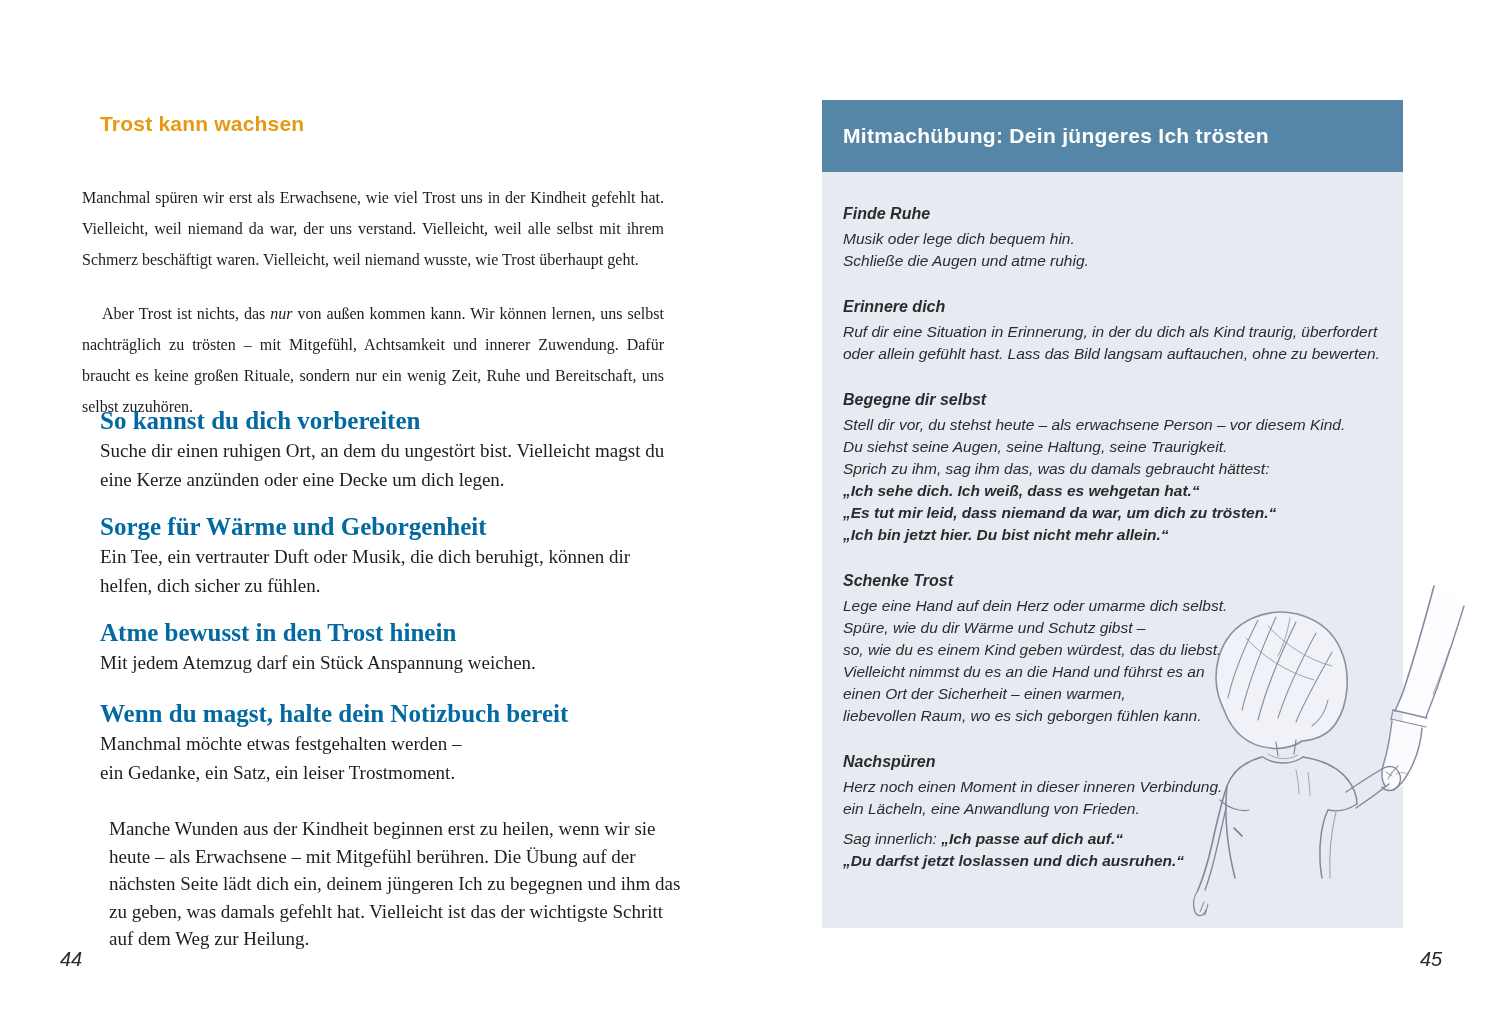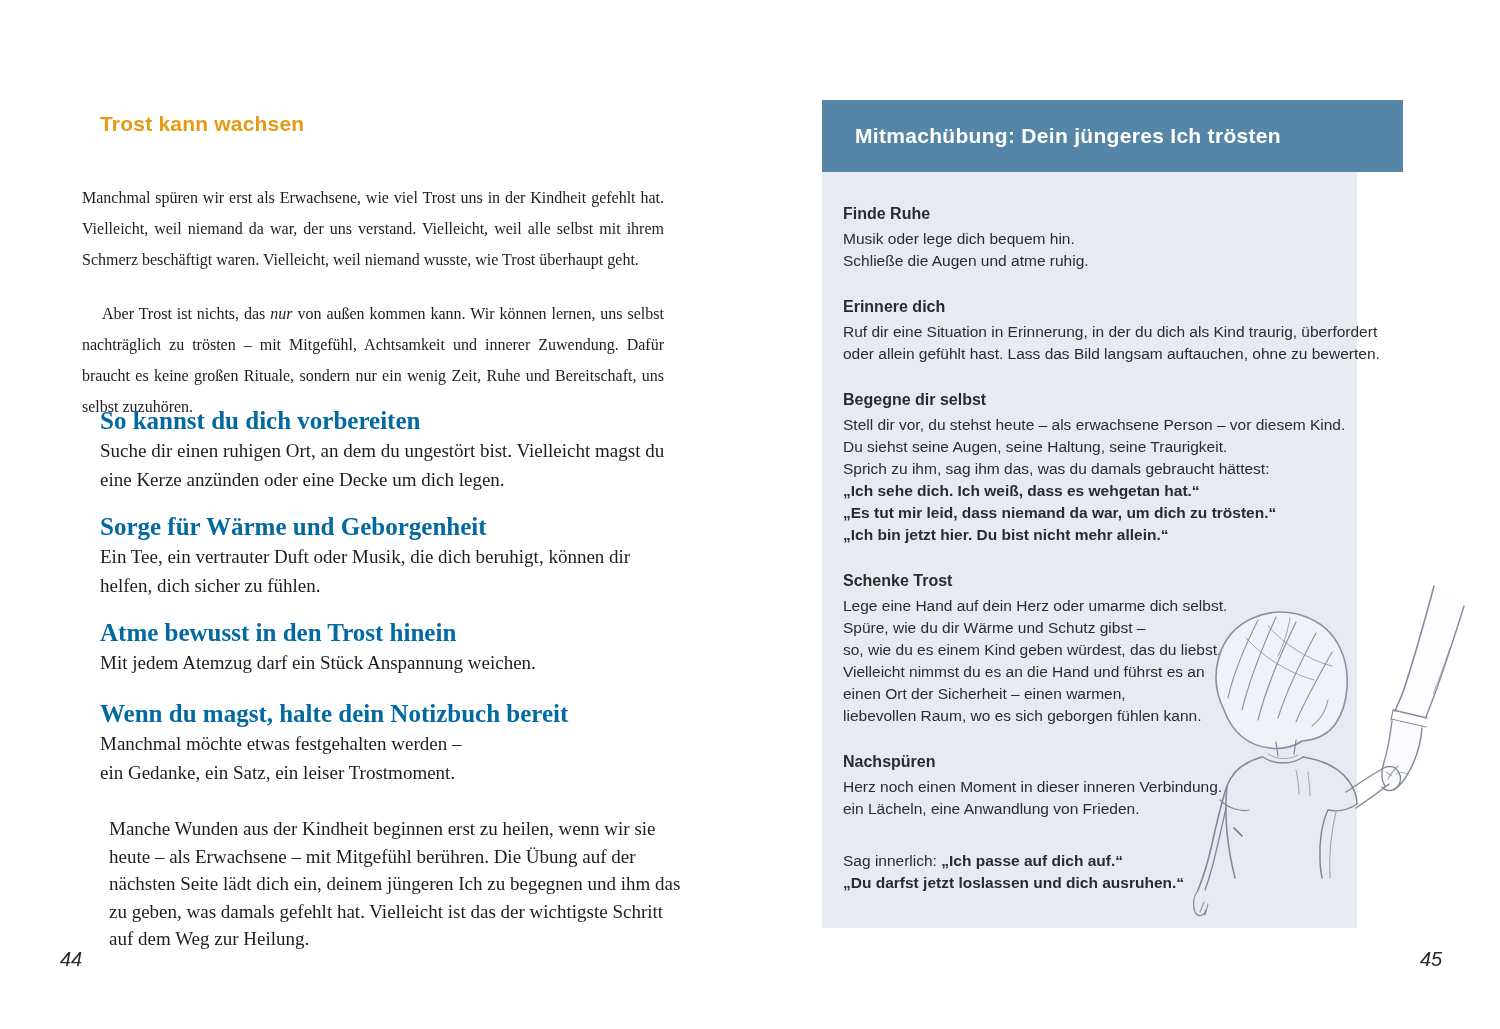--- a/index.html
+++ b/index.html
@@ -18,24 +18,24 @@
     font-size:25px;color:#0369a1;white-space:nowrap;}
   .lp-sec-b{position:absolute;left:100px;width:582px;font-size:19px;line-height:28.5px;}
   .lp-line{white-space:nowrap;}
   .lp-closing{position:absolute;left:100px;top:806px;width:582px;font-size:19px;line-height:27.5px;}
   .pagenum{position:absolute;font-size:20px;font-style:italic;color:#2b2b2e;}
   .pagenum-left{left:60px;top:948px;}
   .pagenum-right{left:1420px;top:948px;}
 
   
   .box-header{position:absolute;left:822px;top:100px;width:581px;height:72px;background:#5686a7;
-    color:#ffffff;display:flex;align-items:center;box-sizing:border-box;padding-left:33px;
+    color:#ffffff;display:flex;align-items:center;box-sizing:border-box;padding-left:21px;
     font-size:21px;font-weight:600;letter-spacing:.3px;}
-  .box-body{position:absolute;left:822px;top:172px;width:535px;height:756px;background:#e8eaf1;
-    box-sizing:border-box;padding:31px 0 0 21px;color:#2b2b2e;
+  .box-body{position:absolute;left:822px;top:172px;width:581px;height:756px;background:#e8eaf1;
+    box-sizing:border-box;padding:31px 0 0 21px;font-style:italic;color:#2b2b2e;
     font-size:15.5px;line-height:22px;}
   .ex-sec{margin-bottom:24px;}
   .ex-h{font-weight:700;font-size:16px;margin-bottom:3px;white-space:nowrap;}
   .ex-line{white-space:nowrap;}
   .bold{font-weight:700;}
 
   
   .illus{position:absolute;left:1150px;top:560px;width:350px;height:380px;}
   .illus svg{display:block;}
 </style>
@@ -104,21 +104,21 @@
       <div class="ex-sec">
         <div class="ex-h">Schenke Trost</div>
         <div class="ex-line">Lege eine Hand auf dein Herz oder umarme dich selbst.</div>
         <div class="ex-line">Spüre, wie du dir Wärme und Schutz gibst –</div>
         <div class="ex-line">so, wie du es einem Kind geben würdest, das du liebst.</div>
         <div class="ex-line">Vielleicht nimmst du es an die Hand und führst es an</div>
         <div class="ex-line">einen Ort der Sicherheit – einen warmen,</div>
         <div class="ex-line">liebevollen Raum, wo es sich geborgen fühlen kann.</div>
       </div>
 
-      <div class="ex-sec" style="margin-bottom:30px">
+      <div class="ex-sec" style="margin-bottom:8px">
         <div class="ex-h">Nachspüren</div>
         <div class="ex-line">Herz noch einen Moment in dieser inneren Verbindung.</div>
         <div class="ex-line">ein Lächeln, eine Anwandlung von Frieden.</div>
       </div>
 
       <div>
         <div class="ex-line"><span>Sag innerlich: </span><span class="bold">„Ich passe auf dich auf.“</span></div>
         <div class="ex-line bold">„Du darfst jetzt loslassen und dich ausruhen.“</div>
       </div>
     </div>

